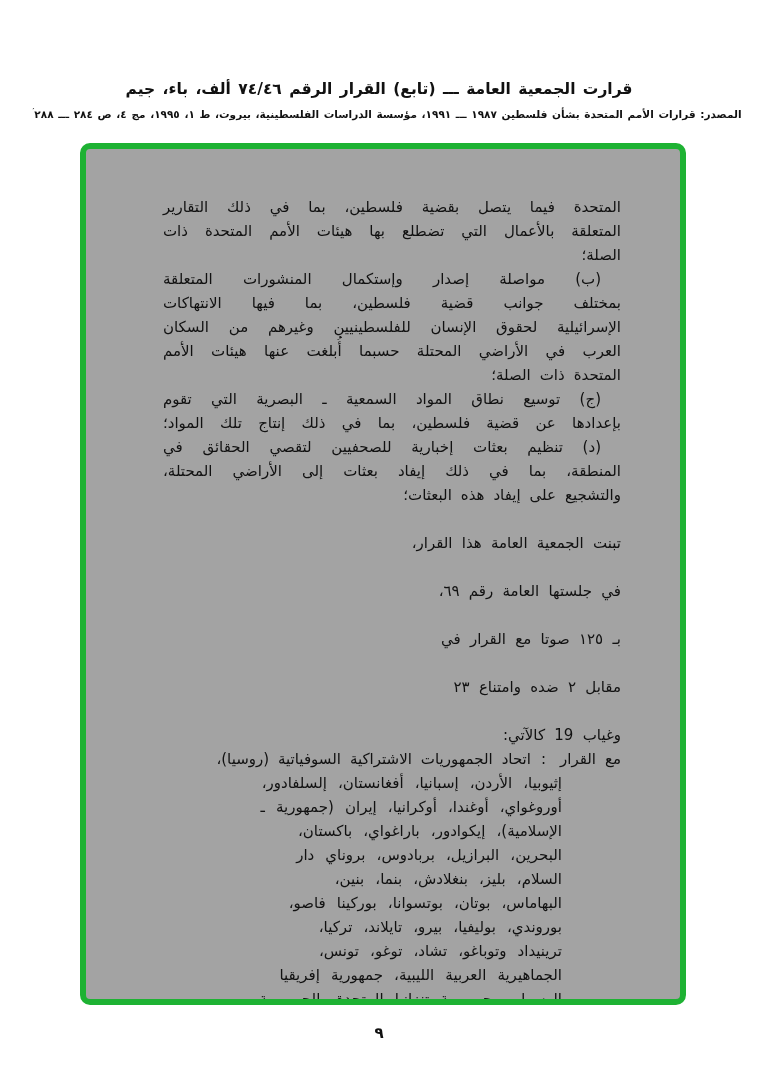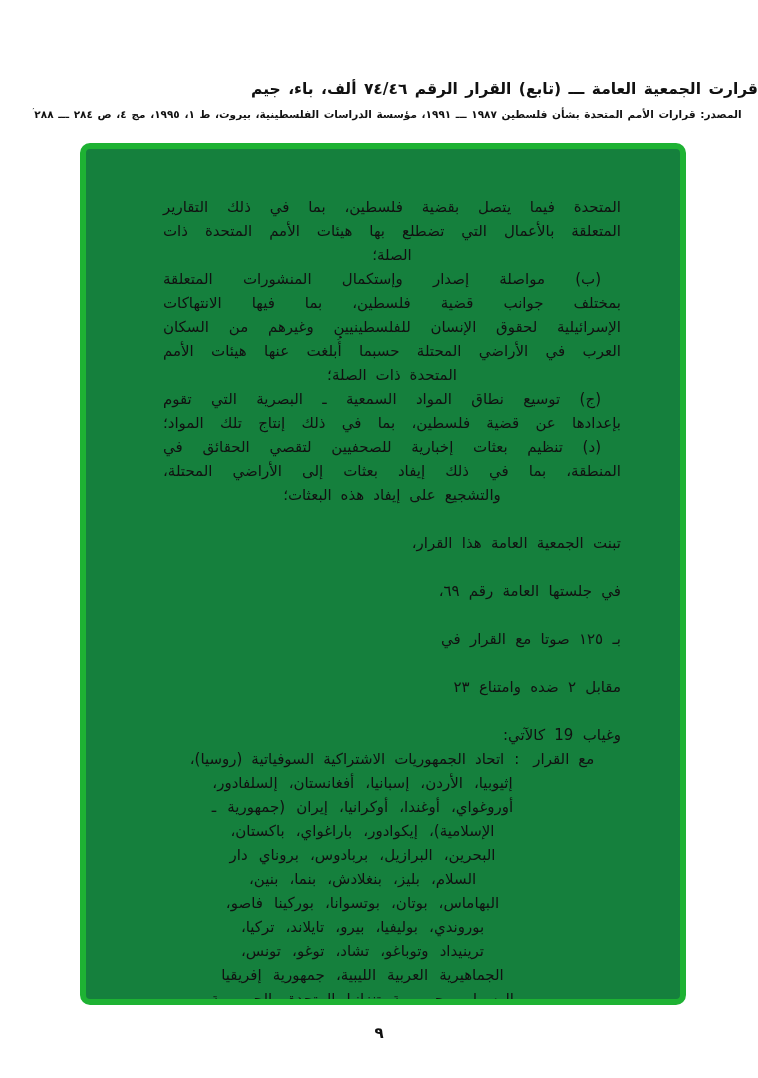--- a/index.html
+++ b/index.html
@@ -8,52 +8,52 @@
     background: #ffffff;
     font-family: "DejaVu Sans", sans-serif;
     color: #111111;
     overflow: hidden;
   }
   .page { position: relative; width: 758px; height: 1078px; direction: rtl; }
 
   
   .hdr-title {
     position: absolute; top: 80px; left: 0; right: 0;
-    font-size: 15.5px; font-weight: bold;
+    text-align: center; font-size: 15.5px; font-weight: bold;
     letter-spacing: 0.2px; word-spacing: 2px;
   }
   .hdr-source {
     position: absolute; top: 107px; left: 16px; right: 0;
     text-align: center; font-size: 10.5px; font-weight: bold;
     word-spacing: 1px;
   }
   .fnmark { font-size: 7px; vertical-align: super; }
 
   
   .frame {
     position: absolute; left: 80px; top: 143px;
     width: 606px; height: 862px;
     box-sizing: border-box;
     border: 6px solid #1eb233;
     border-radius: 10px;
-    background: #15803d;
+    background: #a3a3a3;
   }
   .frame-inner {
     box-sizing: border-box;
     padding: 46px 59px 0 77px;
     width: 100%; height: 100%;
     overflow: hidden;
   }
 
   
   .line {
     direction: rtl;
     font-size: 15px;
     line-height: 24px;
-    text-align: center;
+    text-align: right;
     word-spacing: 0.28em;
     white-space: nowrap;
   }
   .line.j {
     white-space: normal;
     word-spacing: normal;
     text-align: justify;
     text-align-last: justify;
   }
   .line.ind { text-indent: 20px; }

